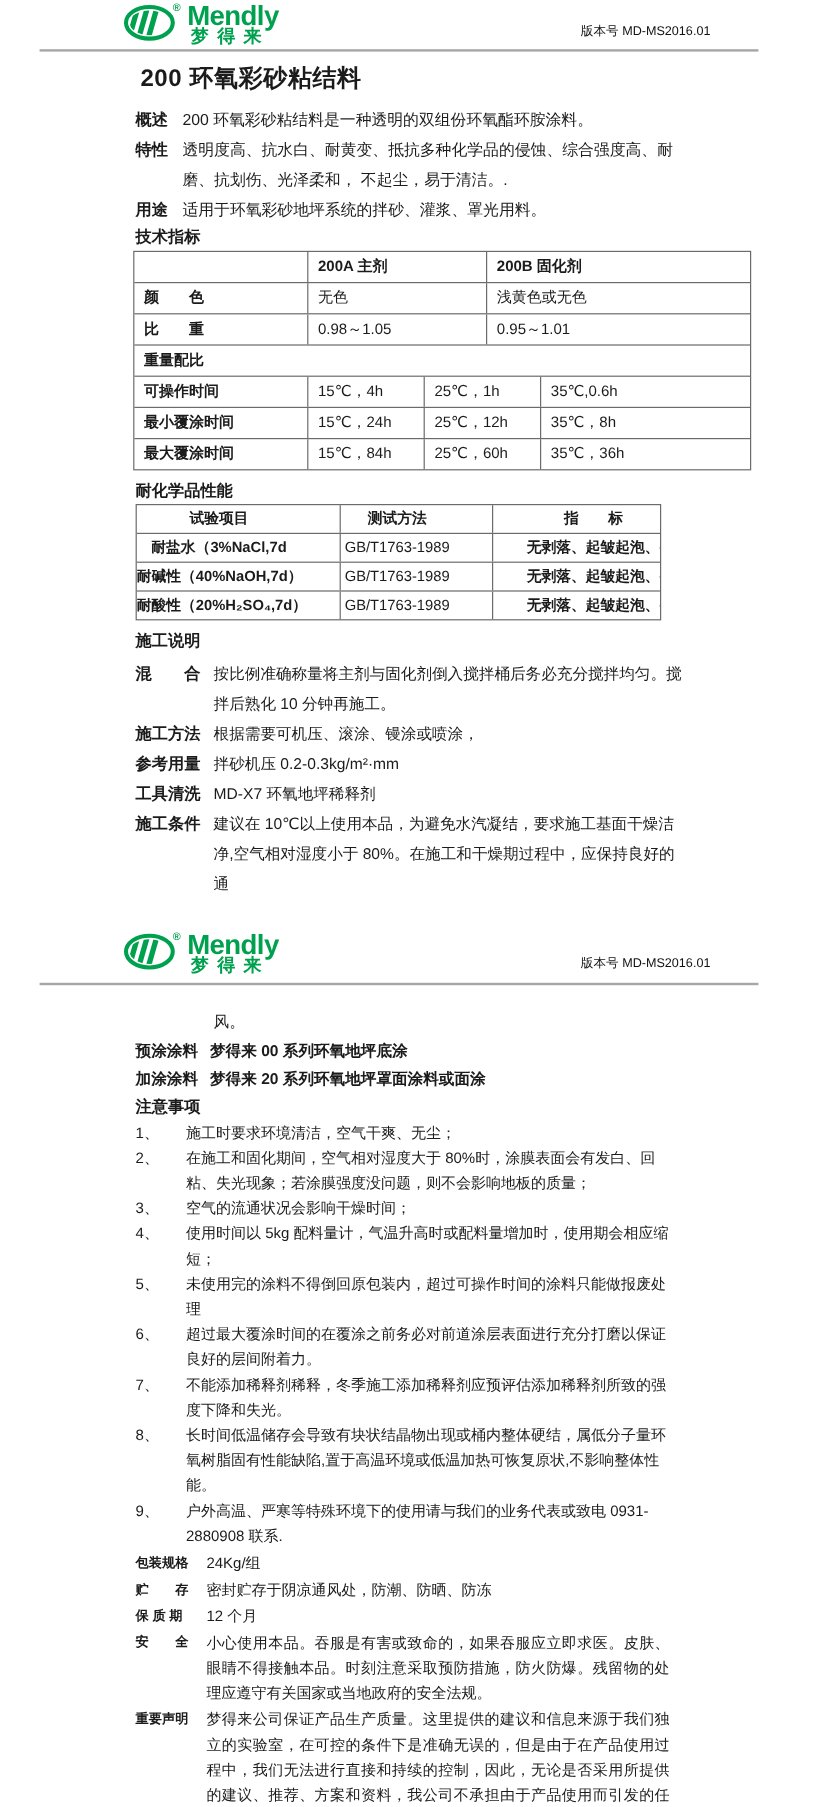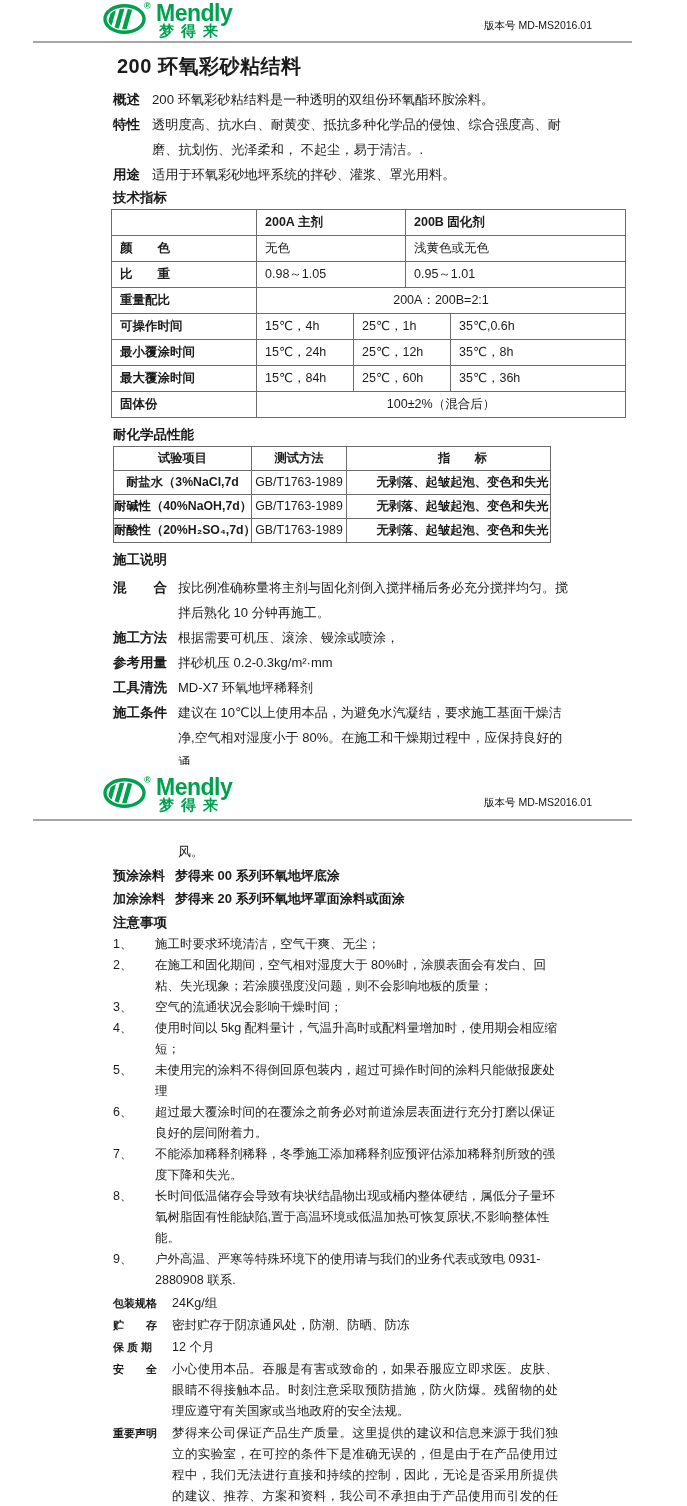--- a/index.html
+++ b/index.html
@@ -41,21 +41,21 @@
   .tcell{box-sizing:border-box;font-size:12.5px;padding-left:8px;white-space:nowrap;overflow:hidden;}
   .tcell + .tcell{border-left:1px solid #6b6b6b;}
   .tc-label{width:144px;flex:none;font-weight:bold;}
   .tc-c3a{width:149px;flex:none;}
   .tc-rest{flex:1;}
   .tc-c4{width:97px;flex:none;}
   .tc-span{flex:1;text-align:center;padding-left:0;}
   .trow.head .tcell{font-weight:bold;}
 
   .chem{width:438px;margin-left:0;}
-  .crow{display:flex;height:23px;line-height:22px;}
+  .crow{display:flex;height:23px;line-height:22px;gap:32px;}
   .crow + .crow{border-top:1px solid #6b6b6b;}
   .ccell{box-sizing:border-box;font-size:12.3px;text-align:center;white-space:nowrap;overflow:hidden;}
   .ccell + .ccell{border-left:1px solid #6b6b6b;}
   .cc1{width:137px;flex:none;font-weight:bold;}
   .cc2{width:95px;flex:none;}
   .cc3{flex:1;font-weight:bold;padding-left:28px;}
   .crow.chead .ccell{font-weight:bold;}
 
   #cons-rows{margin-top:4px;}
   .consrow{display:flex;line-height:25px;}
@@ -135,43 +135,38 @@
           <div class="tcell tc-c3a">无色</div>
           <div class="tcell tc-rest">浅黄色或无色</div>
         </div>
         <div class="trow">
           <div class="tcell tc-label">比　　重</div>
           <div class="tcell tc-c3a">0.98～1.05</div>
           <div class="tcell tc-rest">0.95～1.01</div>
         </div>
         <div class="trow">
           <div class="tcell tc-label">重量配比</div>
-          <div class="tcell tc-span">200A：200B=2:1</div>
         </div>
         <div class="trow">
           <div class="tcell tc-label">可操作时间</div>
           <div class="tcell tc-c4">15℃，4h</div>
           <div class="tcell tc-c4">25℃，1h</div>
           <div class="tcell tc-rest">35℃,0.6h</div>
         </div>
         <div class="trow">
           <div class="tcell tc-label">最小覆涂时间</div>
           <div class="tcell tc-c4">15℃，24h</div>
           <div class="tcell tc-c4">25℃，12h</div>
           <div class="tcell tc-rest">35℃，8h</div>
         </div>
         <div class="trow">
           <div class="tcell tc-label">最大覆涂时间</div>
           <div class="tcell tc-c4">15℃，84h</div>
           <div class="tcell tc-c4">25℃，60h</div>
           <div class="tcell tc-rest">35℃，36h</div>
-        </div>
-        <div class="trow">
-          <div class="tcell tc-label">固体份</div>
-          <div class="tcell tc-span">100±2%（混合后）</div>
         </div>
       </div>
     <div class="sec-head chem-h">耐化学品性能</div>
     <div class="ttable chem" id="chem-table">
         <div class="crow chead">
           <div class="ccell cc1">试验项目</div>
           <div class="ccell cc2">测试方法</div>
           <div class="ccell cc3">指　　标</div>
         </div>
         <div class="crow">

